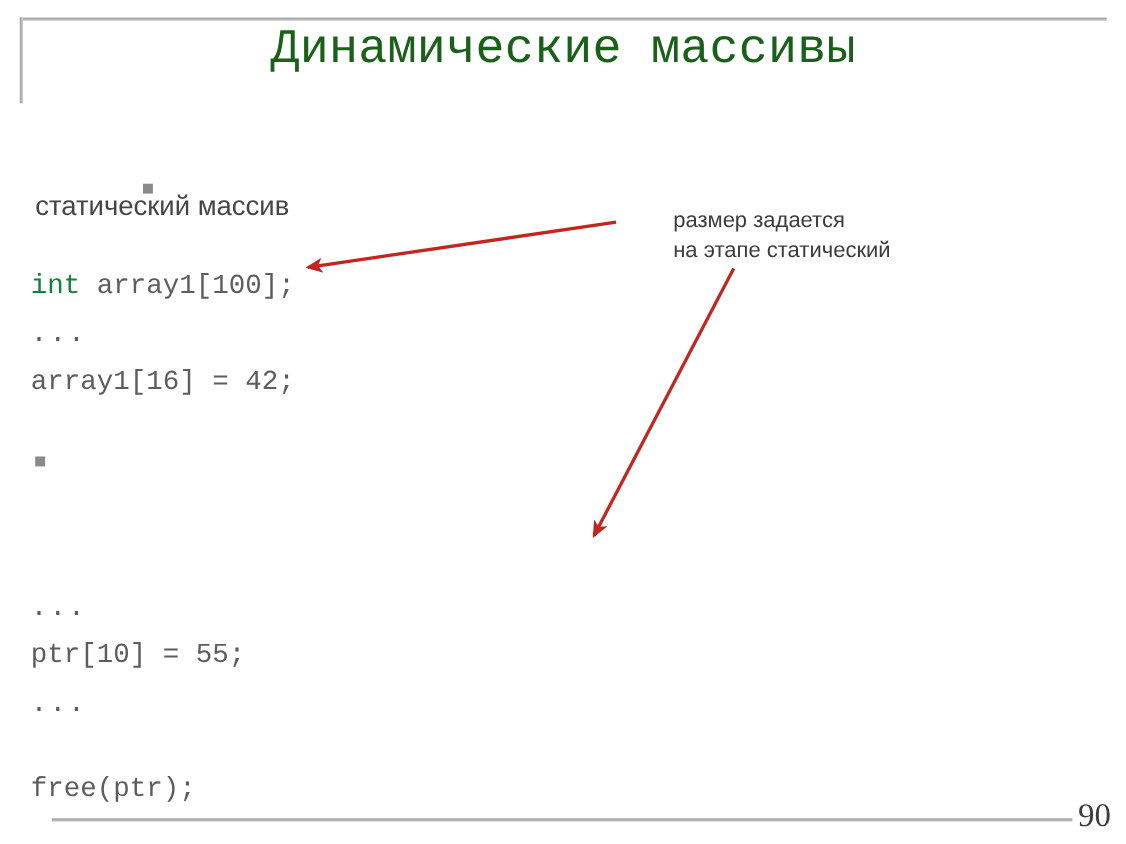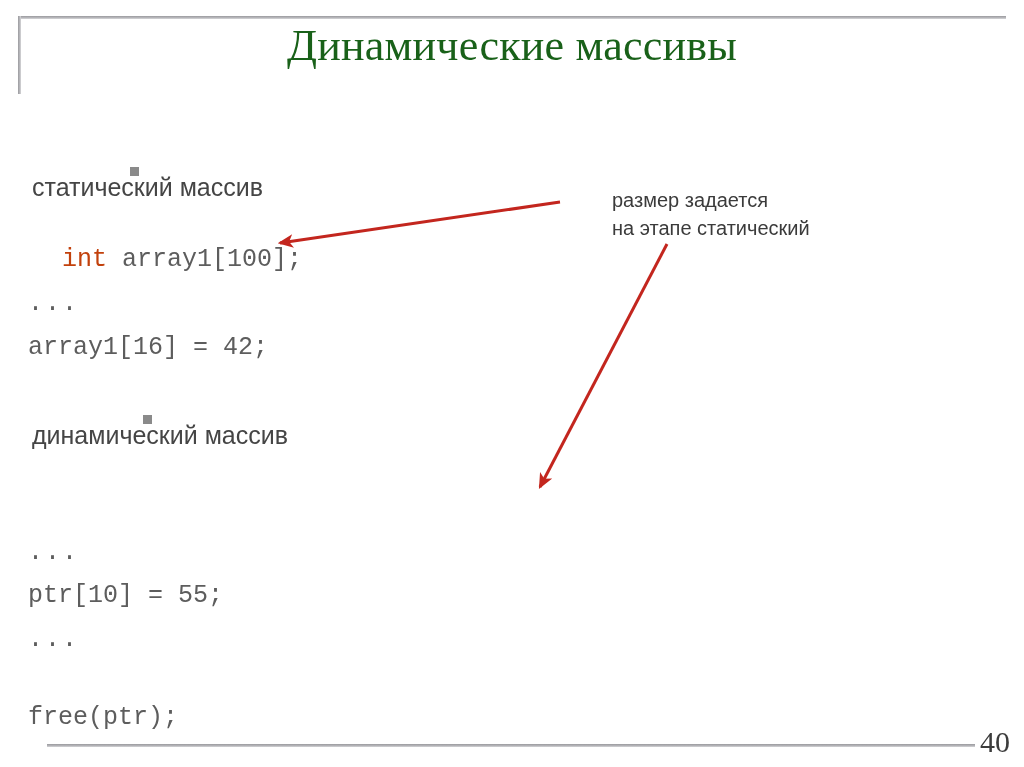--- a/index.html
+++ b/index.html
@@ -42,21 +42,21 @@
     background: linear-gradient(to bottom, #9a9a9e 0%, #b6b6ba 60%, #d6d6d8 100%);
   }
 
   
   .slide-title {
     position: absolute;
     left: 0;
     top: 22px;
     width: 1024px;
     text-align: center;
-    font-family: Liberation Serif, serif;
+    font-family: Liberation Mono, monospace;
     font-size: 44px;
     line-height: 1.08;
     color: #196119;
     letter-spacing: 0.2px;
     white-space: nowrap;
   }
 
   
   .bullet-row {
     position: absolute;
@@ -87,21 +87,21 @@
   .code-line {
     position: absolute;
     left: 28px;
     font-family: "Liberation Mono", "DejaVu Sans Mono", monospace;
     font-size: 25px;
     line-height: 1;
     color: #5d5d5d;
     white-space: pre;
     letter-spacing: 0px;
   }
-  .code-line .kw { color: #c2410c; margin-left: 34px; }
+  .code-line .kw { color: #15803d; }
   .code-line.dots { letter-spacing: 2px; }
 
   #code-1 { top: 247px; }
   #code-2 { top: 291px; }
   #code-3 { top: 335px; }
   #code-4 { top: 496px; }
   #code-5 { top: 540px; }
   #code-6 { top: 583px; }
   #code-7 { top: 627px; }
   #code-8 { top: 667px; margin-top: 38px; }
@@ -154,21 +154,20 @@
     <span class="bullet-square"></span>
     <span class="bullet-text">статический массив</span>
   </div>
 
   <div class="code-line" id="code-1"><span class="kw">int</span><span> array1[100];</span></div>
   <div class="code-line dots" id="code-2"><span>...</span></div>
   <div class="code-line" id="code-3"><span>array1[16] = 42;</span></div>
 
   <div class="bullet-row" id="bullet-dynamic">
     <span class="bullet-square"></span>
-    <span class="bullet-text">динамический массив</span>
   </div>
 
   <div class="code-line dots" id="code-5"><span>...</span></div>
   <div class="code-line" id="code-6"><span>ptr[10] = 55;</span></div>
   <div class="code-line dots" id="code-7"><span>...</span></div>
   <div class="code-line" id="code-8"><span>free(ptr);</span></div>
 
   <div class="annotation">
     <div>размер задается</div>
     <div>на этапе статический</div>
@@ -181,15 +180,15 @@
         </marker>
         <marker id="head1" viewBox="0 0 10 10" refX="8.5" refY="5" markerWidth="5.2" markerHeight="5.2" orient="auto" markerUnits="strokeWidth">
           <path d="M 0 0.6 L 10 5 L 0 9.4 L 2.6 5 Z" fill="#c3261e"></path>
         </marker>
       </defs>
       <line x1="560" y1="202" x2="280" y2="243" stroke="#c3261e" stroke-width="3" stroke-linecap="butt" marker-end="url(#head0)"></line>
       <line x1="667" y1="244" x2="540" y2="487" stroke="#c3261e" stroke-width="3" stroke-linecap="butt" marker-end="url(#head1)"></line>
     </svg>
 
   <div class="footer-rule"></div>
-  <div class="page-number">40</div>
+  <div class="page-number">90</div>
 
 </div>
 
 </body></html>

